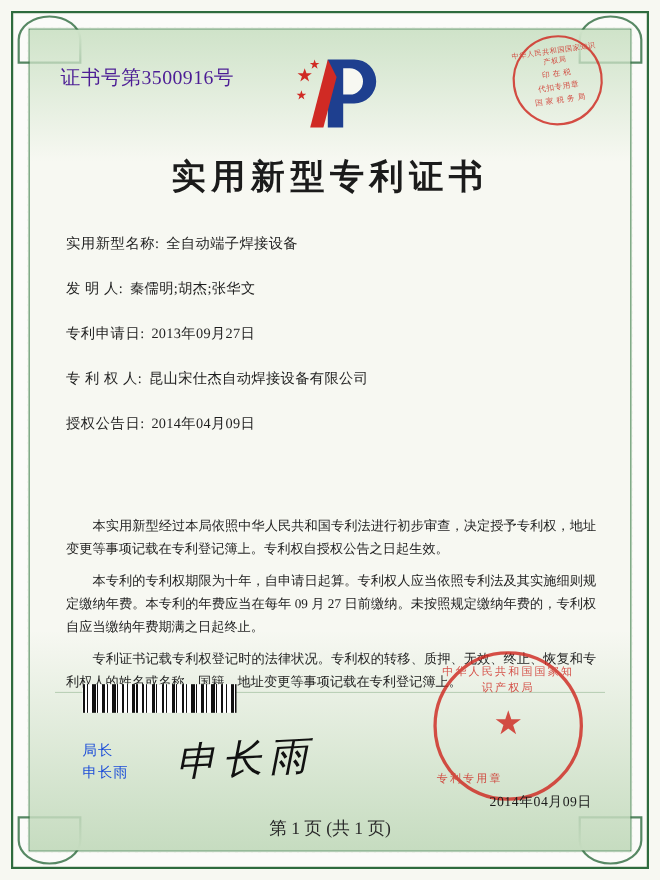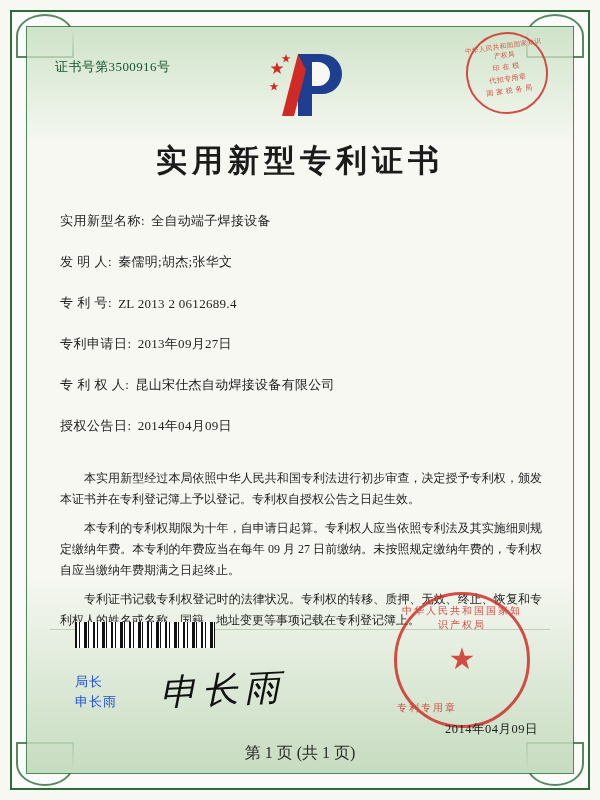--- a/index.html
+++ b/index.html
@@ -92,22 +92,22 @@
   
   .content {
     position: absolute;
     left: 0; top: 0; right: 0; bottom: 0;
   }
 
   .cert-number {
     position: absolute;
     left: 55px;
     top: 58px;
-    font-size: 13px;
-    color: #14532d;
+    font-size: 18px;
+    color: #4c1d95;
     letter-spacing: 0.4px;
   }
 
   
   .logo {
     position: absolute;
     left: 268px;
     top: 48px;
     width: 76px;
     height: 74px;
@@ -326,39 +326,35 @@
     <div class="fields">
       <div class="field">
         <span class="f-label">实用新型名称:</span>
         <span class="f-value">全自动端子焊接设备</span>
       </div>
       <div class="field">
         <span class="f-label">发 明 人:</span>
         <span class="f-value">秦儒明;胡杰;张华文</span>
       </div>
       <div class="field">
-        <span class="f-label">专 利 号:</span>
-        <span class="f-value">ZL 2013 2 0612689.4</span>
-      </div>
-      <div class="field">
         <span class="f-label">专利申请日:</span>
         <span class="f-value">2013年09月27日</span>
       </div>
       <div class="field">
         <span class="f-label">专 利 权 人:</span>
         <span class="f-value">昆山宋仕杰自动焊接设备有限公司</span>
       </div>
       <div class="field">
         <span class="f-label">授权公告日:</span>
         <span class="f-value">2014年04月09日</span>
       </div>
     </div>
 
     <div class="paragraphs">
-      <p>本实用新型经过本局依照中华人民共和国专利法进行初步审查，决定授予专利权，颁发本证书并在专利登记簿上予以登记。专利权自授权公告之日起生效。</p>
+      <p>本实用新型经过本局依照中华人民共和国专利法进行初步审查，决定授予专利权，地址变更等事项记载在专利登记簿上。专利权自授权公告之日起生效。</p>
       <p>本专利的专利权期限为十年，自申请日起算。专利权人应当依照专利法及其实施细则规定缴纳年费。本专利的年费应当在每年 09 月 27 日前缴纳。未按照规定缴纳年费的，专利权自应当缴纳年费期满之日起终止。</p>
       <p>专利证书记载专利权登记时的法律状况。专利权的转移、质押、无效、终止、恢复和专利权人的姓名或名称、国籍、地址变更等事项记载在专利登记簿上。</p>
     </div>
 
     <div class="barcode"></div>
 
     <div class="sig-label">
       <div>局长</div>
       <div>申长雨</div>
     </div>

